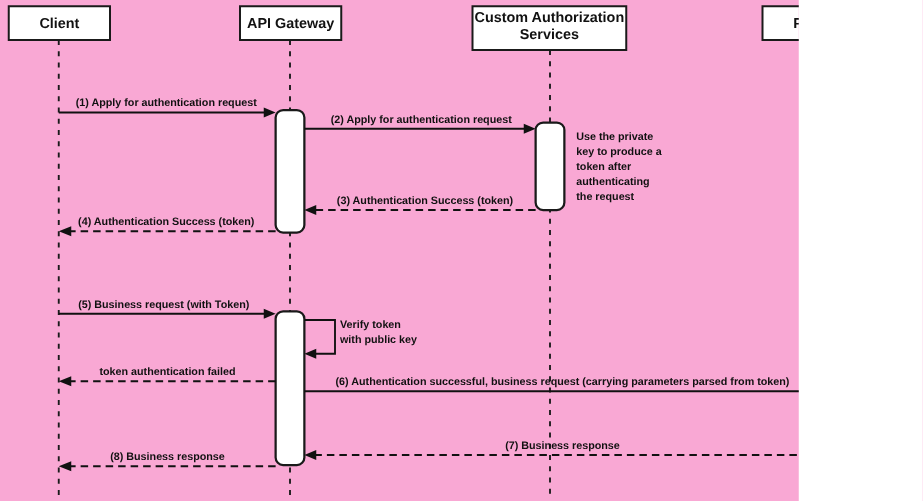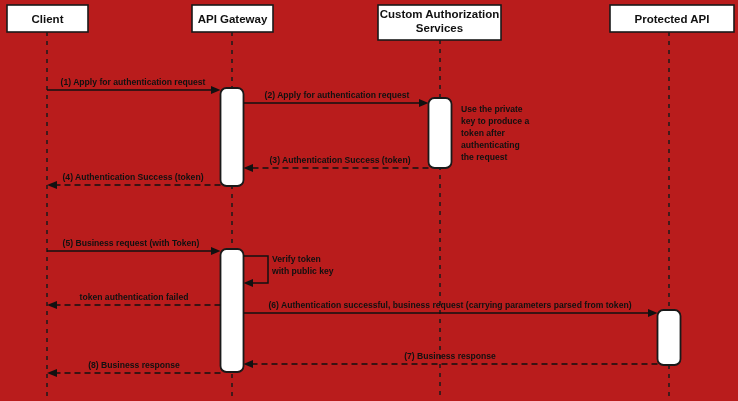--- a/index.html
+++ b/index.html
@@ -5,23 +5,23 @@
   html, body {
     margin: 0;
     padding: 0;
     background: #ffffff;
   }
   body {
     font-family: "Liberation Sans", sans-serif;
   }
   #diagram-root {
     position: relative;
-    width: 738px;
+    width: 639px;
     height: 401px;
-    background: #b91c1c;
+    background: #f9a8d4;
     overflow: hidden;
   }
   svg.seq {
     position: absolute;
     left: 0;
     top: 0;
     width: 738px;
     height: 401px;
   }
   .lifeline-box {

